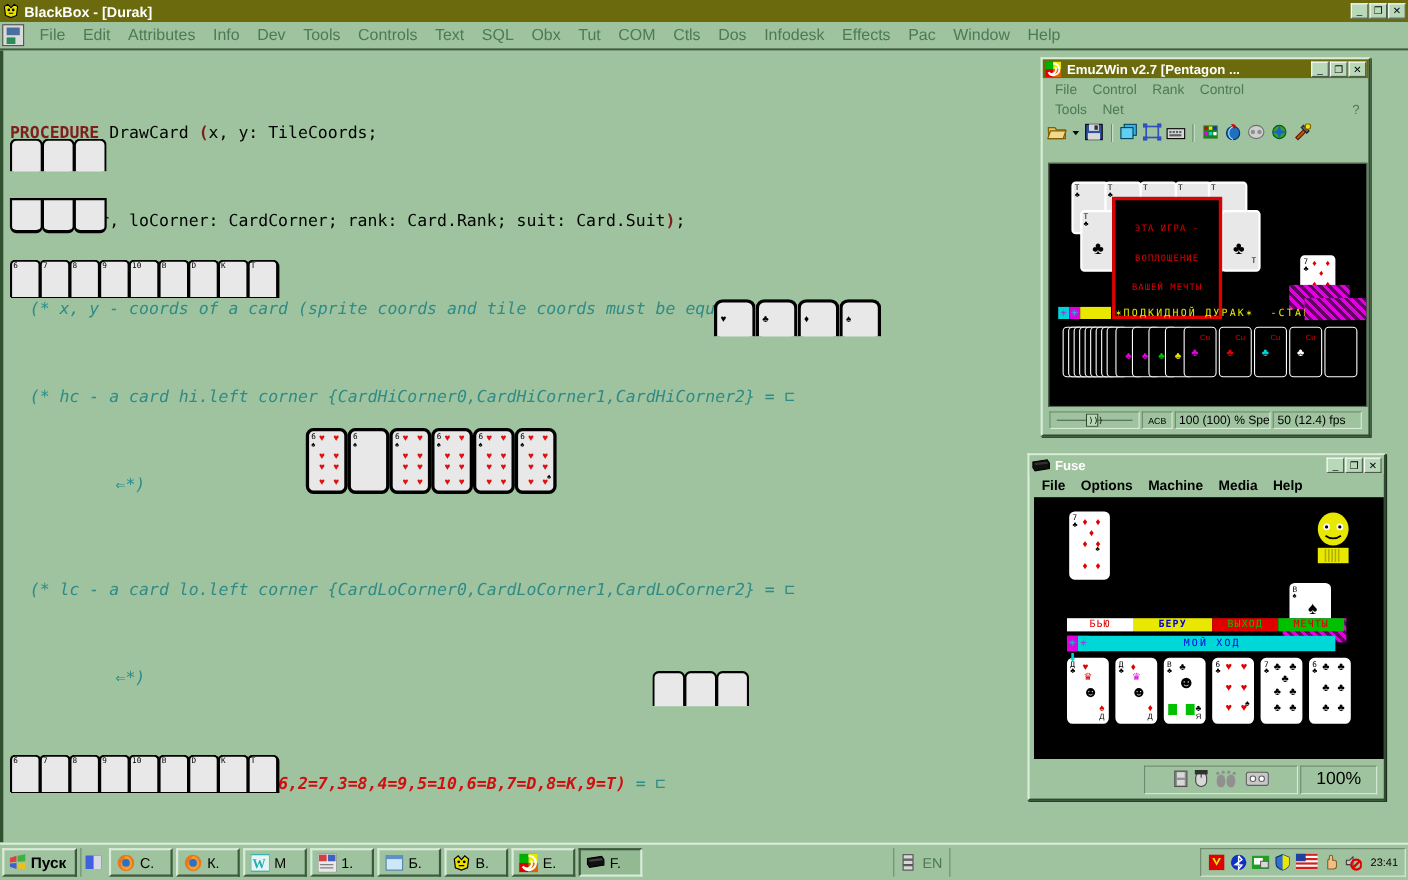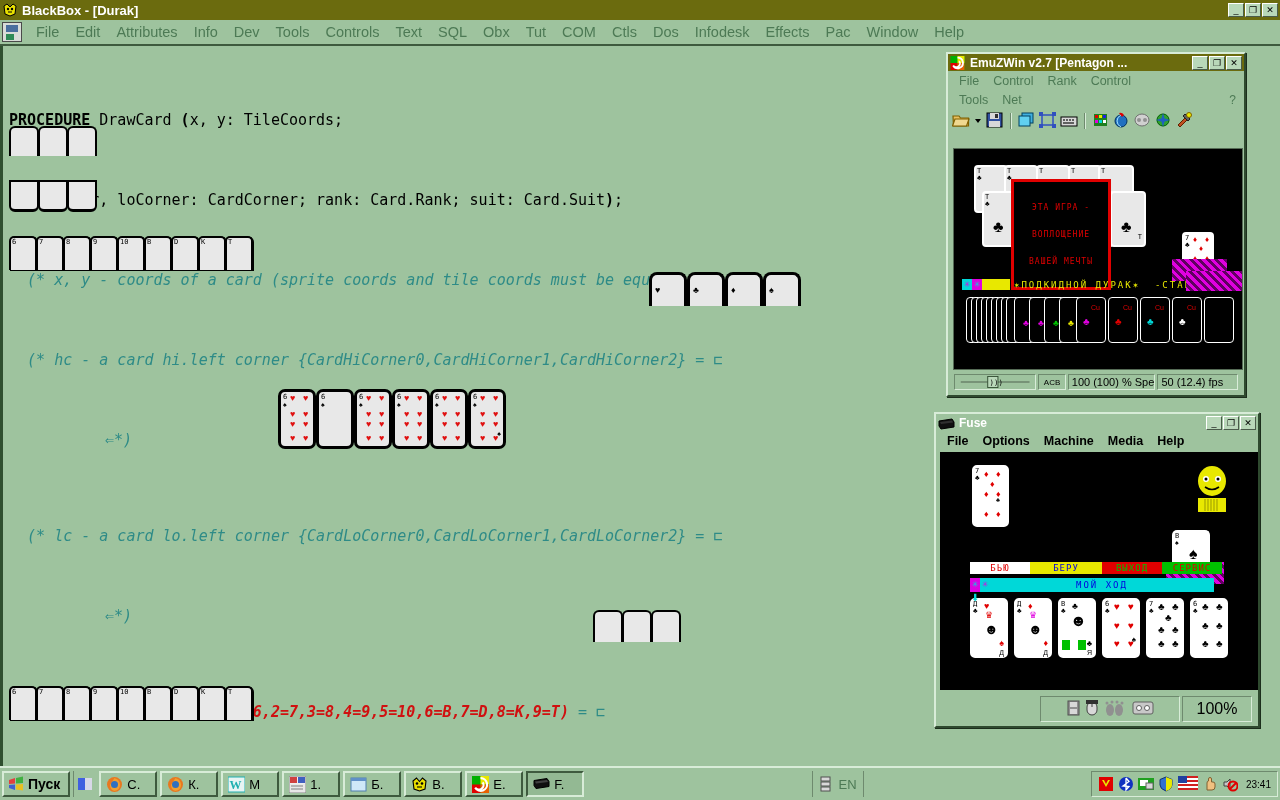--- a/index.html
+++ b/index.html
@@ -66,21 +66,21 @@
   .code {
     position: relative;
     padding: 4px 0 0 6px;
     font-family: "DejaVu Sans Mono", monospace;
     font-size: 15px;
     line-height: 20px;
     color: #000000;
     white-space: pre;
   }
   .code .ln { height: 20px; white-space: pre; }
-  .kw { color: #000000; font-weight: bold; }
+  .kw { color: #7f1d1d; font-weight: bold; }
   .cm { color: #2e8b87; font-style: italic; }
   .rd { color: #d01010; font-style: italic; font-weight: bold; }
   .plain { color: #000000; }
   .arr { color: #2e8b87; }
 
   
   .cardrow { position: absolute; display: flex; }
   .pcard {
     width: 28px; height: 44px; background: #e8e8e8;
     border: 2px solid #000; border-radius: 5px 5px 2px 2px;
@@ -810,23 +810,23 @@
 
       <div class="fcard" style="left:232px;top:78px;width:38px;height:38px;border-bottom:0;border-radius:5px 5px 0 0;">
         <span class="fr">B</span>
         <span class="fs" style="color:#000;">♠</span>
         <span style="position:absolute;left:15px;top:14px;font-size:16px;color:#000;line-height:16px;">♠</span>
       </div>
       <div style="position:absolute;left:226px;top:110px;width:58px;height:22px;background:repeating-linear-gradient(45deg,#e000e0 0 3px,#600060 3px 6px);"></div>
 
       <div class="fmenu" style="left:30px;top:110px;">
         <span style="background:#ffffff;color:#e00000;width:60px;text-align:center;">БЬЮ</span>
-        <span style="background:#e8e800;color:#0000e0;width:72px;text-align:center;">БЕРУ</span>
+        <span style="background:#e8e800;color:#0000e0;width:72px;text-align:center;font-weight:bold;">БЕРУ</span>
         <span style="background:#e00000;color:#00c000;width:60px;text-align:center;">ВЫХОД</span>
-        <span style="background:#00c000;color:#e00000;width:60px;text-align:center;">СЕРВИС</span>
+        <span style="background:#00c000;color:#e00000;width:60px;text-align:center;">МЕЧТЫ</span>
       </div>
 
       <div style="position:absolute;left:30px;top:126px;width:244px;height:14px;background:#00d8d8;display:flex;align-items:center;">
         <span style="width:10px;height:14px;background:#e000e0;color:#00d8d8;font-size:8px;text-align:center;line-height:14px;">✳</span>
         <span style="width:10px;height:14px;background:#00d8d8;color:#e000e0;font-size:8px;text-align:center;line-height:14px;">✳</span>
         <span style="flex:1;text-align:center;font-family:'DejaVu Sans Mono',monospace;font-size:9px;letter-spacing:2px;color:#0000e0;">МОЙ   ХОД</span>
       </div>
 
       <div style="position:absolute;left:30px;top:146px;display:flex;gap:6px;">
         <div class="fcard" style="position:relative;width:38px;height:60px;">

